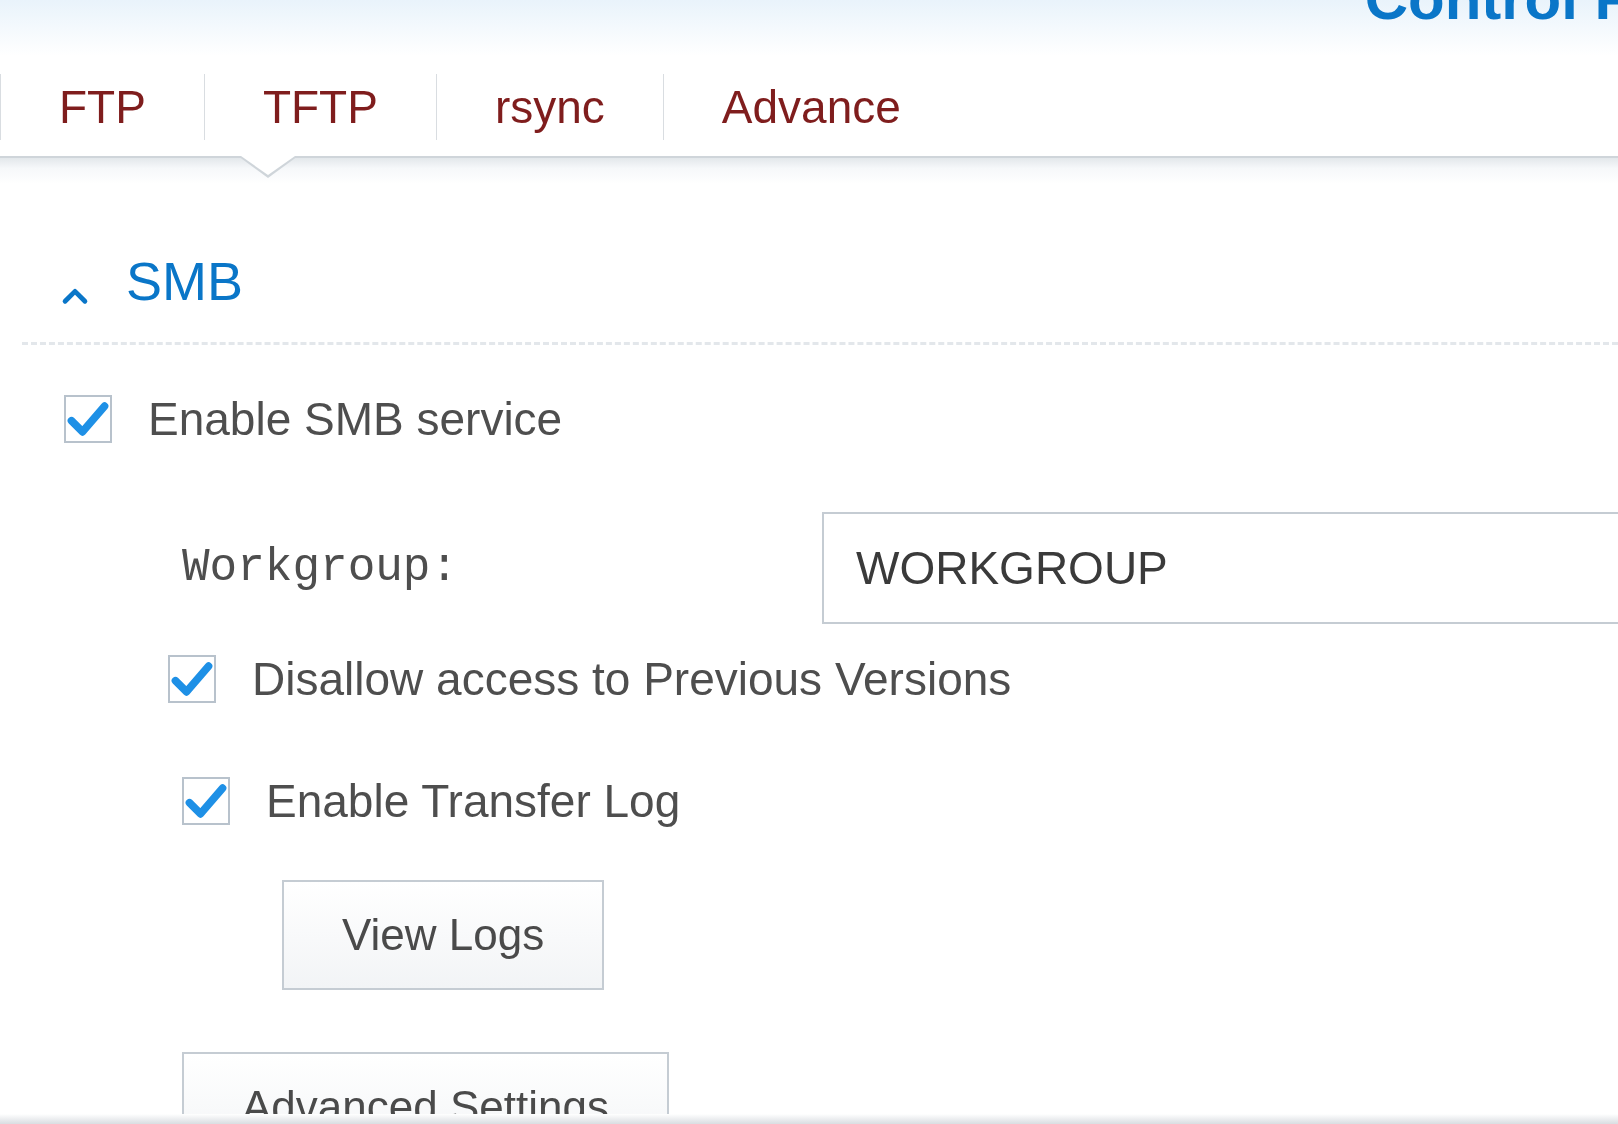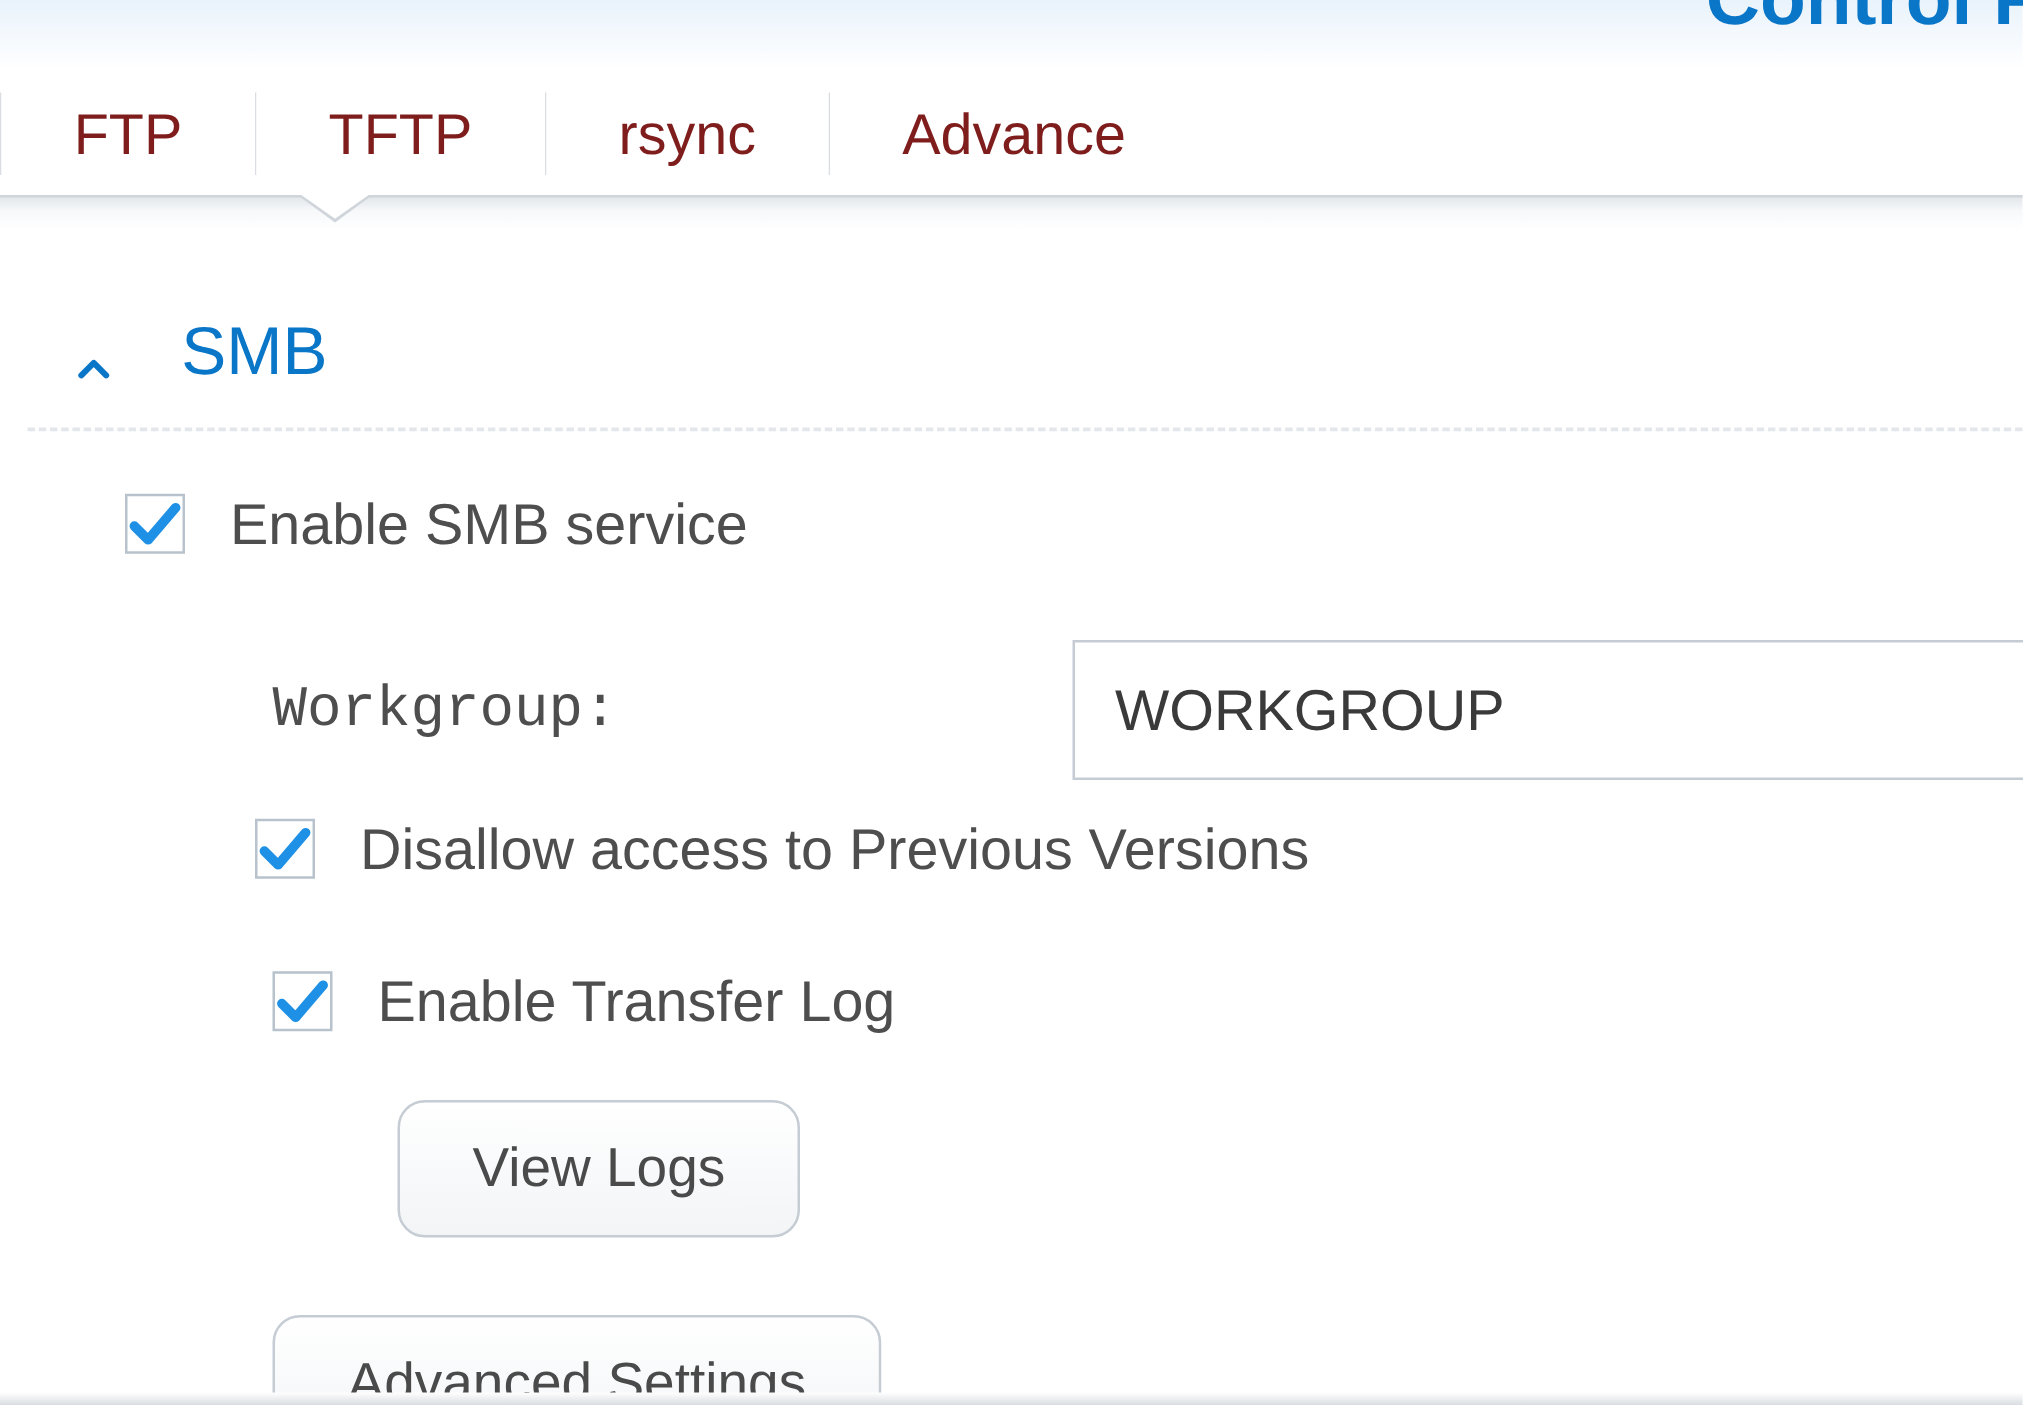--- a/index.html
+++ b/index.html
@@ -16,34 +16,34 @@
     
     .tabstrip-line { position:absolute; top:156px; left:0; right:0; height:28px; background:linear-gradient(to bottom,#dfe4e8 0%,#f6f8fa 44%,#ffffff 100%);}
     .tabstrip-line::before{content:"";position:absolute;top:0;left:0;right:0;height:2px;background:#cfd5da;}
     
     .notch { position:absolute; top:156px; left:238px; width:60px; height:30px; }
     .notch::before { content:""; position:absolute; left:0; top:0; width:0; height:0; border-left:30px solid transparent; border-right:30px solid transparent; border-top:22px solid #cfd5da;}
     .notch::after  { content:""; position:absolute; left:3px; top:0; width:0; height:0; border-left:27px solid transparent; border-right:27px solid transparent; border-top:19px solid #ffffff;}
 
     
     .section { position:absolute; top:250px; left:22px; right:0; }
-    .section-head { display:flex; align-items:center; gap:53px; color:#0a76c8; font-size:54px; font-weight:400; padding:0 0 30px 36px; border-bottom:3px dashed #e3e7eb; }
+    .section-head { display:flex; align-items:center; gap:34px; color:#0a76c8; font-size:54px; font-weight:400; padding:0 0 30px 36px; border-bottom:3px dashed #e3e7eb; }
     .chev { width:34px; height:34px; display:inline-block; }
     .chev svg { width:34px; height:34px; }
 
     
     .body { position:absolute; top:380px; left:64px; right:0; font-size:46px; color:#4e4e4e; }
-    .row { display:flex; align-items:center; padding:12px 0;margin-left:36px; }
+    .row { display:flex; align-items:center; padding:12px 0; }
     .cb { width:48px; height:48px; border:2px solid #b8c2cc; background:#fff; display:flex; align-items:center; justify-content:center; margin-right:36px; flex-shrink:0; }
     .cb svg { width:44px; height:44px; }
     .lbl { display:inline-block; }
     .wg-label { display:inline-block; width:640px;font-family:Liberation Mono, monospace; }
     .wg-input { height:112px; border:2px solid #c5ccd3; background:#fff; font-size:46px; padding:0 32px; width:930px; color:#3a3a3a; outline:none; }
 
-    .btn { display:inline-flex; align-items:center; justify-content:center; height:110px; padding:0 58px; border:2px solid #c5ccd3; border-radius:22px; font-size:44px; color:#4a4a4a; background:linear-gradient(#ffffff,#f2f4f6); }
+    .btn { display:inline-flex; align-items:center; justify-content:center; height:110px; padding:0 58px; border:2px solid #c5ccd3; border-radius:0; font-size:44px; color:#4a4a4a; background:linear-gradient(#ffffff,#f2f4f6); }
 
     
     .r1 { position:absolute; top:0px; }
     .r2 { position:absolute; top:120px; left:118px; display:flex; align-items:center; }
     .r3 { position:absolute; top:260px; left:104px; }
     .r4 { position:absolute; top:382px; left:118px; }
     .r5 { position:absolute; top:488px; left:218px; }
     .r6 { position:absolute; top:660px; left:118px; }
 
     

